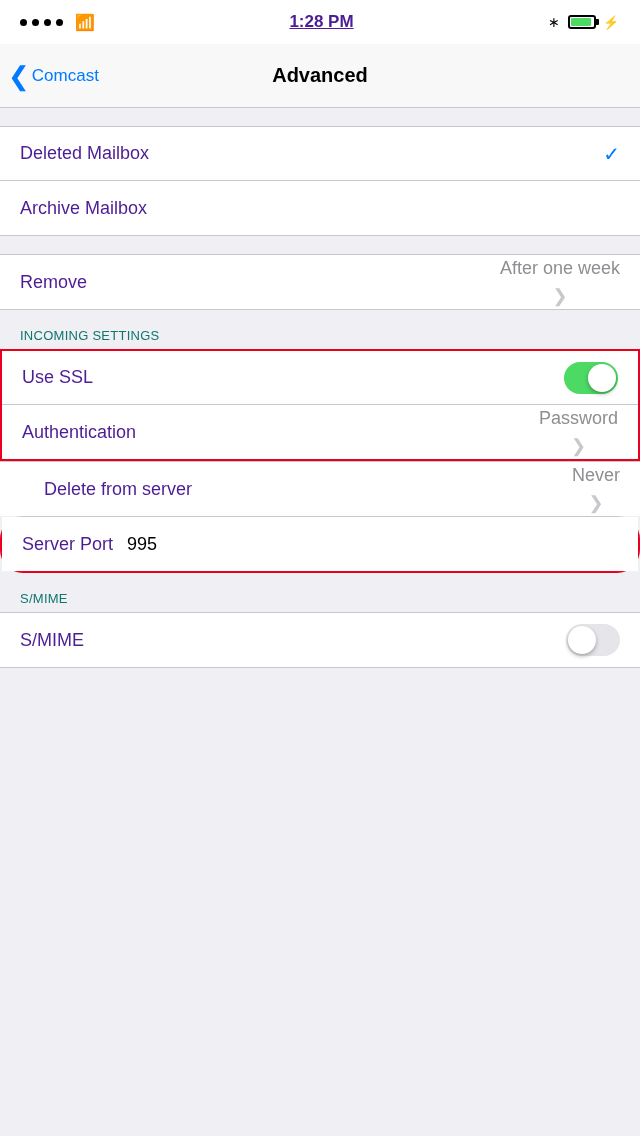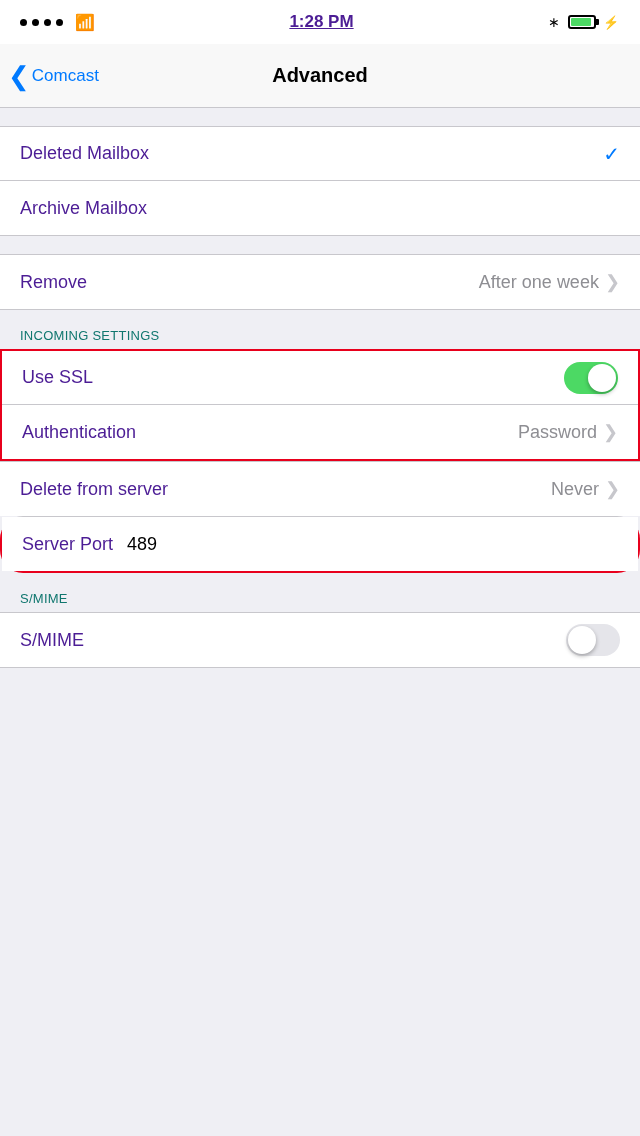--- a/index.html
+++ b/index.html
@@ -128,20 +128,21 @@
       font-size: 18px;
       color: #4c1d95;
     }
 
     .row-value {
       display: flex;
       align-items: center;
       gap: 6px;
       color: #8e8e93;
       font-size: 18px;
+      flex-direction: column;
     }
 
     .row-chevron {
       color: #c7c7cc;
       font-size: 18px;
     }
 
     .row-checkmark {
       color: #007aff;
       font-size: 20px;
@@ -272,34 +273,34 @@
   </div>
   <div class="table-row">
     <span class="row-label">Authentication</span>
     <div class="row-value">
       <span>Password</span>
       <span class="row-chevron">❯</span>
     </div>
   </div>
 </div>
 
-<div class="table-group" style="border-top:1px solid #c8c7cc; border-bottom: none; margin-top:0;">
+<div class="table-group" style="border-top:1px solid #c8c7cc; border-bottom: none; margin-top:0;padding-left:24px;">
   <div class="table-row">
     <span class="row-label">Delete from server</span>
     <div class="row-value">
       <span>Never</span>
       <span class="row-chevron">❯</span>
     </div>
   </div>
 </div>
 <div class="table-group highlight-box-single" style="border-top:1px solid #c8c7cc; margin-top:0;border-radius:23px;">
   <div class="table-row" style="border-bottom:none;">
     <div class="row-label-with-value">
       <span class="row-label">Server Port</span>
-      <span class="row-port-value">489</span>
+      <span class="row-port-value">995</span>
     </div>
   </div>
 </div>
 
 <div style="background:#efeff4;">
   <div class="section-header">S/MIME</div>
 </div>
 <div class="table-group">
   <div class="table-row" style="border-bottom:none;">
     <span class="row-label">S/MIME</span>

